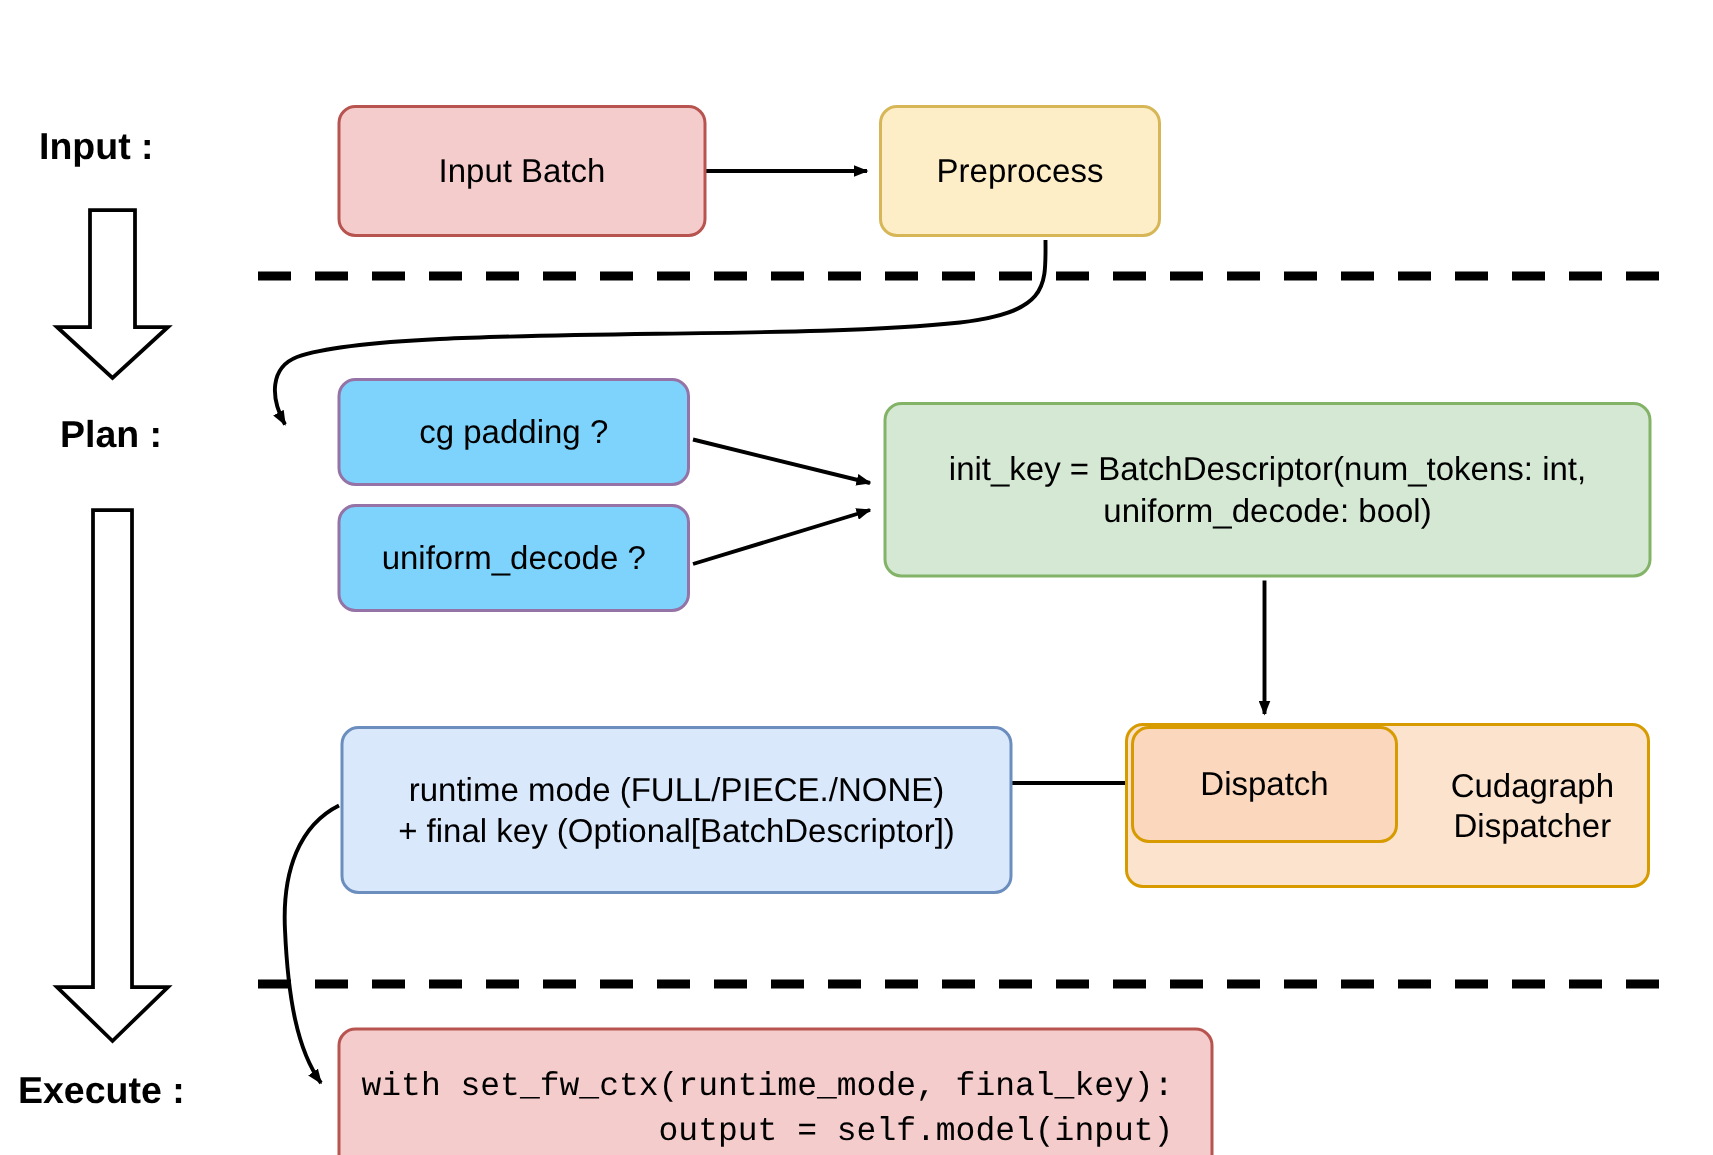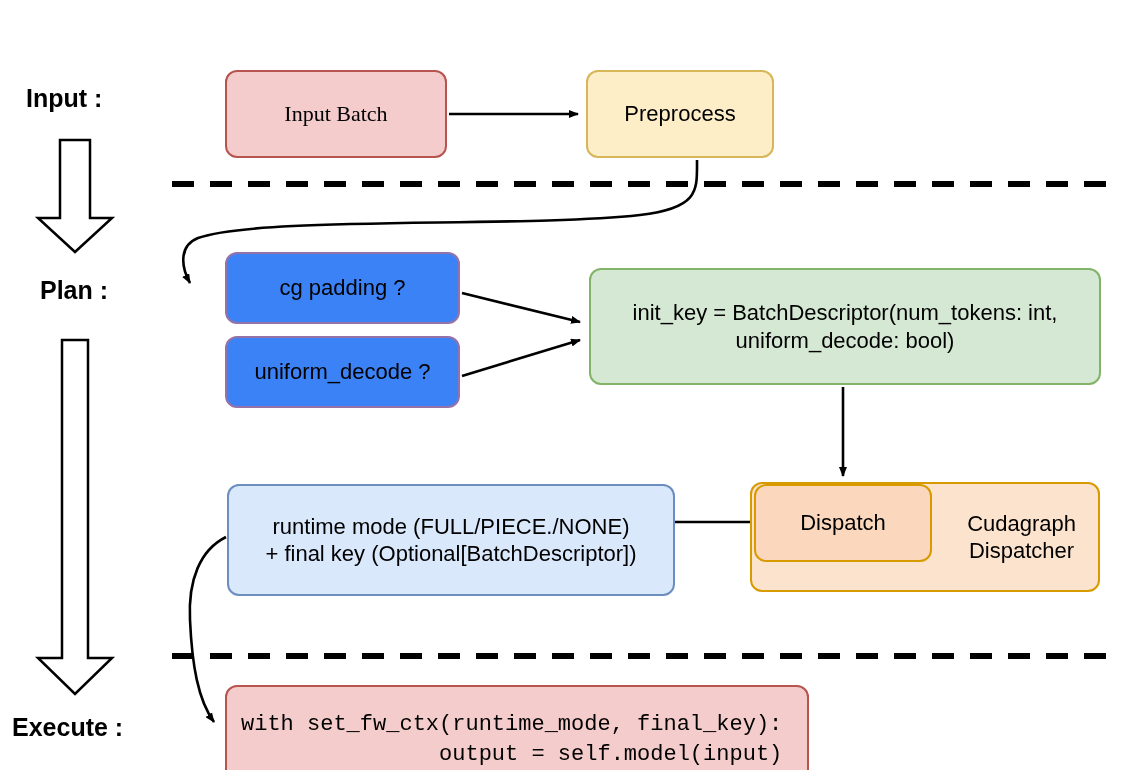--- a/index.html
+++ b/index.html
@@ -52,21 +52,21 @@
     font-family: "Liberation Mono", monospace;
     font-size: 22px;
     white-space: pre;
     justify-content: flex-start;
     text-align: left;
     line-height: 1.35;
     padding-left: 14px;
   }
   .node-pink   { background: #f5cccc; border-color: #b85450; }
   .node-yellow { background: #fdeec8; border-color: #d6b656; }
-  .node-purple { background: #3b82f6; border-color: #9673a6; }
+  .node-purple { background: #7dd3fc; border-color: #9673a6; }
   .node-green  { background: #d5e8d4; border-color: #82b366; }
   .node-orange-outer { background: #fce3cd; border-color: #d79b00; }
   .node-orange-inner { background: #fad7bd; border-color: #d79b00; }
   .node-blue   { background: #dae8fc; border-color: #6c8ebf; }
 </style>
 </head>
 <body>
 
 <div id="canvas">
 
@@ -95,21 +95,21 @@
 
     <line x1="752" y1="482" x2="640" y2="482" stroke="#000000" stroke-width="2.6" marker-end="url(#arrowhead)"></line>
 
     <path d="M226,497 C200,510 188,540 190,580 C192,625 198,660 214,682" fill="none" stroke="#000000" stroke-width="2.6" marker-end="url(#arrowhead)"></path>
   </svg>
 
   <div class="stage-label" style="left:26px; top:44px;">Input :</div>
   <div class="stage-label" style="left:40px; top:236px;">Plan :</div>
   <div class="stage-label" style="left:12px; top:673px;">Execute :</div>
 
-  <div class="node node-pink" style="left:225px; top:30px; width:222px; height:88px;font-family:Liberation Serif, serif;">Input Batch</div>
+  <div class="node node-pink" style="left:225px; top:30px; width:246px; height:88px;">Input Batch</div>
 
   <div class="node node-yellow" style="left:586px; top:30px; width:188px; height:88px;">Preprocess</div>
 
   <div class="node node-purple" style="left:225px; top:212px; width:235px; height:72px;">cg padding ?</div>
 
   <div class="node node-purple" style="left:225px; top:296px; width:235px; height:72px;">uniform_decode ?</div>
 
   <div class="node node-green" style="left:589px; top:228px; width:512px; height:117px; white-space:pre-line;">init_key = BatchDescriptor(num_tokens: int,
 uniform_decode: bool)</div>
 

